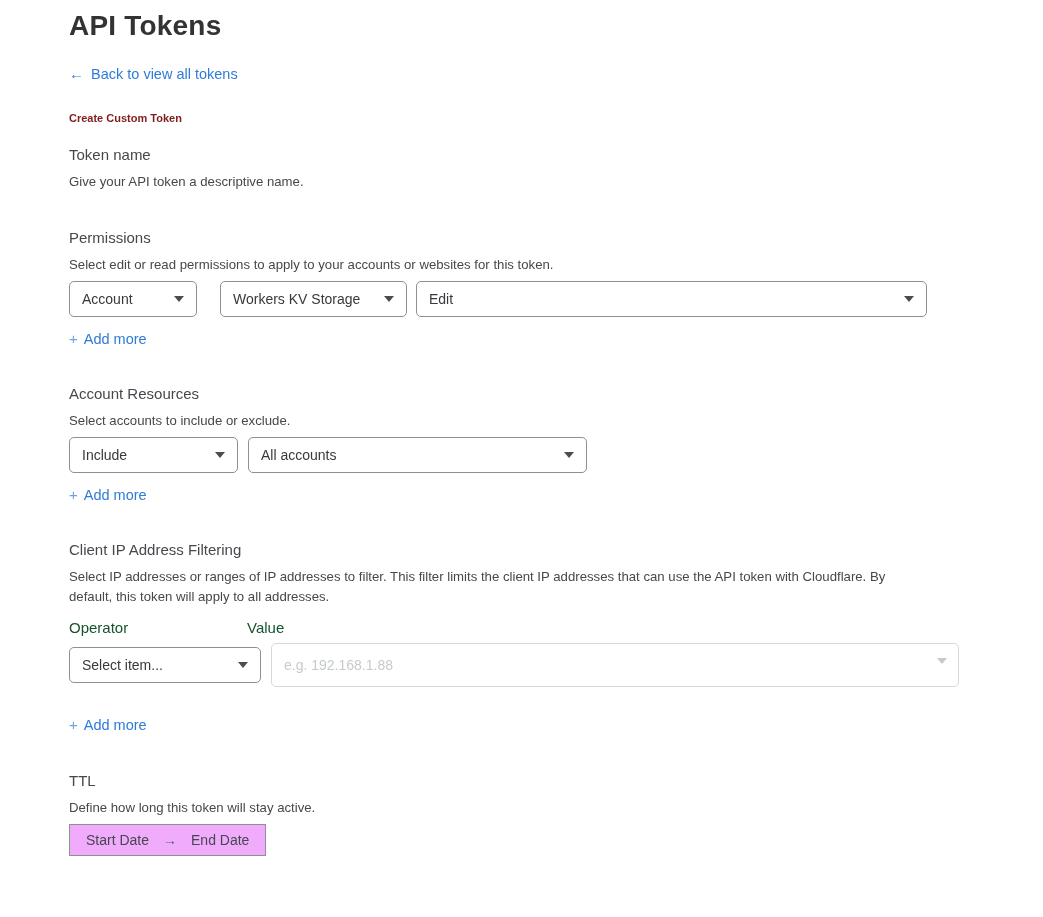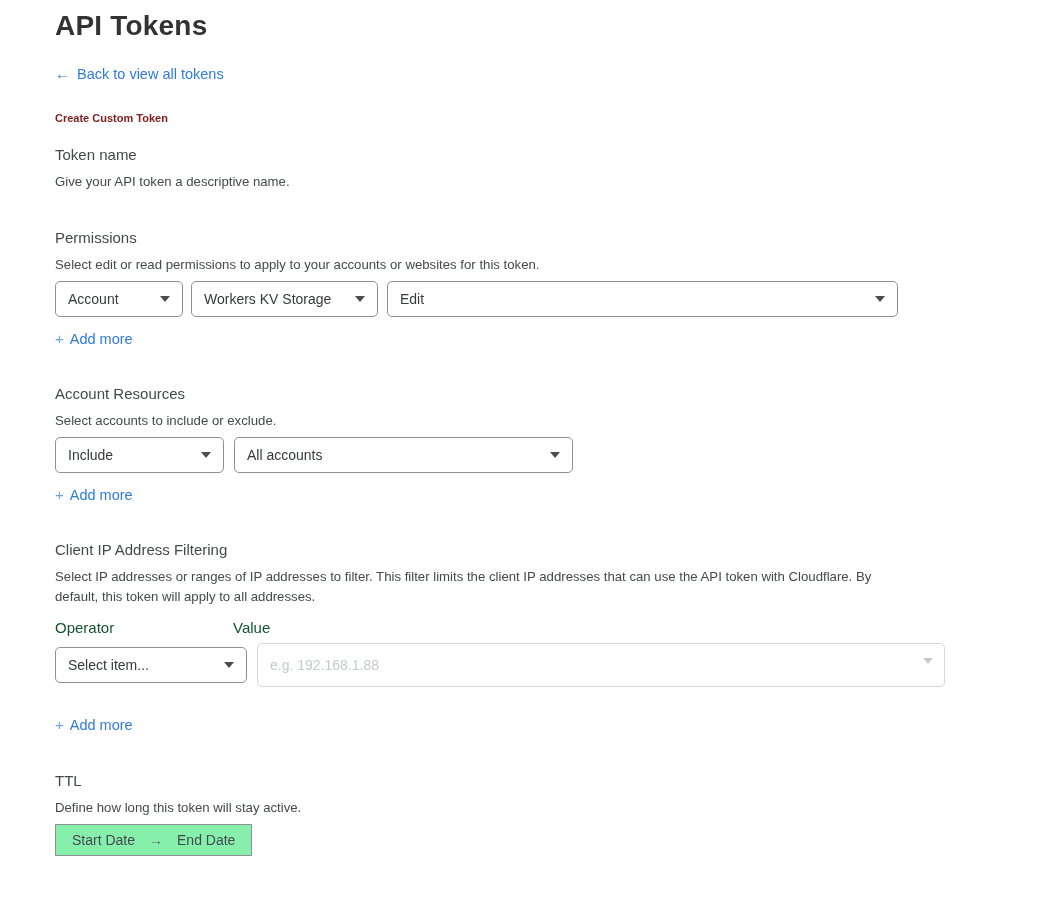--- a/index.html
+++ b/index.html
@@ -7,21 +7,21 @@
   body {
     font-family: "Liberation Sans", "DejaVu Sans", sans-serif;
     color: #333;
   }
   .page {
     position: relative;
     width: 1043px;
     height: 917px;
     background: #fff;
     overflow: hidden;
-    padding: 8px 0 0 55px;
+    padding: 8px 0 0 69px;
   }
   .page-title {
     font-size: 28px;
     font-weight: 700;
     color: #333;
     line-height: 36px;
     letter-spacing: 0.2px;
   }
   .back-link {
     display: inline-flex;
@@ -130,21 +130,21 @@
     top: 15px;
     margin-left: 0;
   }
   .date-range {
     margin-top: 6px;
     display: inline-flex;
     align-items: center;
     gap: 14px;
     height: 32px;
     border: 1px solid #8d9095;
-    background: #86efac;
+    background: #f0abfc;
     padding: 0 16px;
     font-size: 14px;
     color: #45484c;
     cursor: pointer;
   }
   .date-range .range-arrow { color: #5a5e63; font-size: 14px; }
   .mt-sec { margin-top: 36px; }
   .mt-row { margin-top: 6px; }
   .mt-add { margin-top: 13px; }
   .ip-desc { max-width: 862px; }
@@ -168,21 +168,21 @@
   <div class="field-desc">Give your API token a descriptive name.</div>
 
   
   <div class="field-label mt-sec">Permissions</div>
   <div class="field-desc">Select edit or read permissions to apply to your accounts or websites for this token.</div>
   <div class="row mt-row">
     <div class="select" style="width:128px">
       <span>Account</span>
       <span class="chev"></span>
     </div>
-    <div class="select" style="width:187px; margin-left:8px">
+    <div class="select" style="width:187px; margin-left:23px">
       <span>Workers KV Storage</span>
       <span class="chev"></span>
     </div>
     <div class="select" style="width:511px; margin-left:9px">
       <span>Edit</span>
       <span class="chev"></span>
     </div>
   </div>
   <a class="add-more mt-add">
     <span class="plus">+</span>

